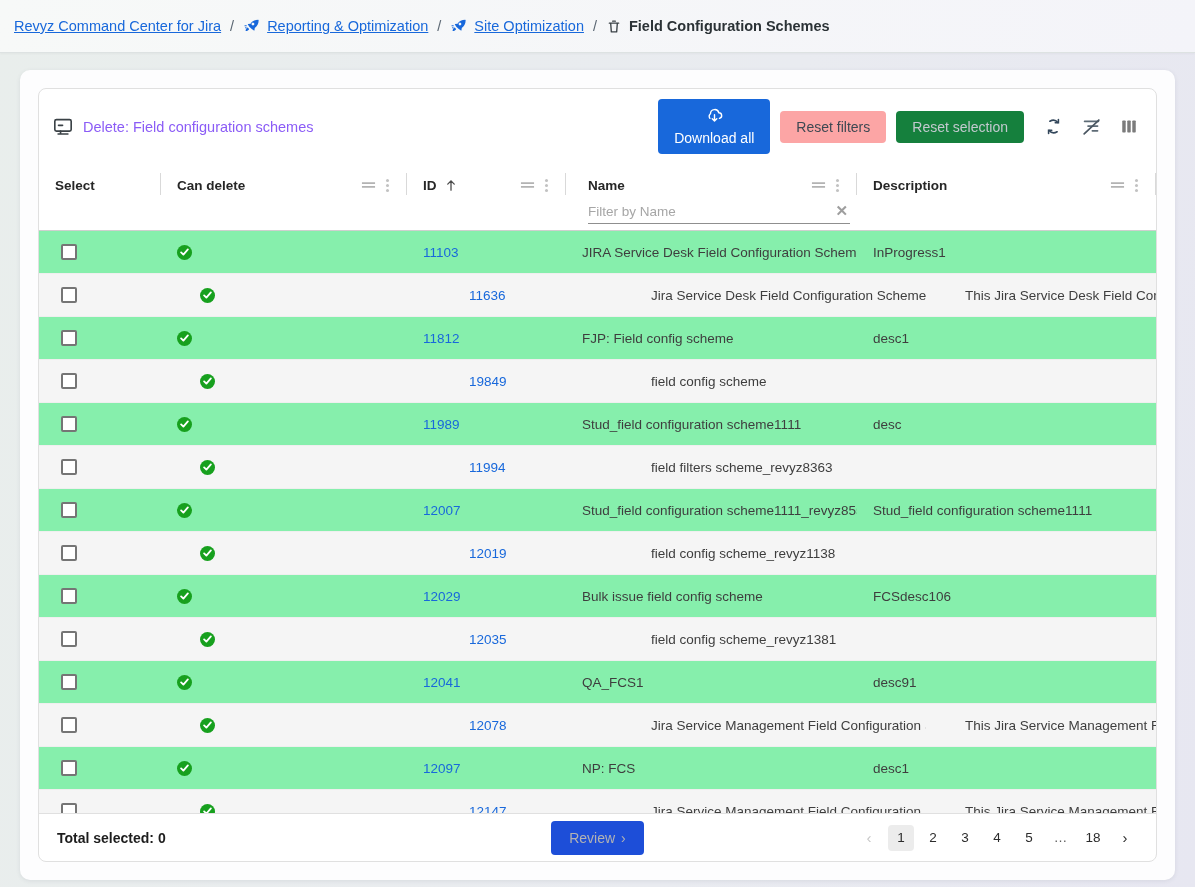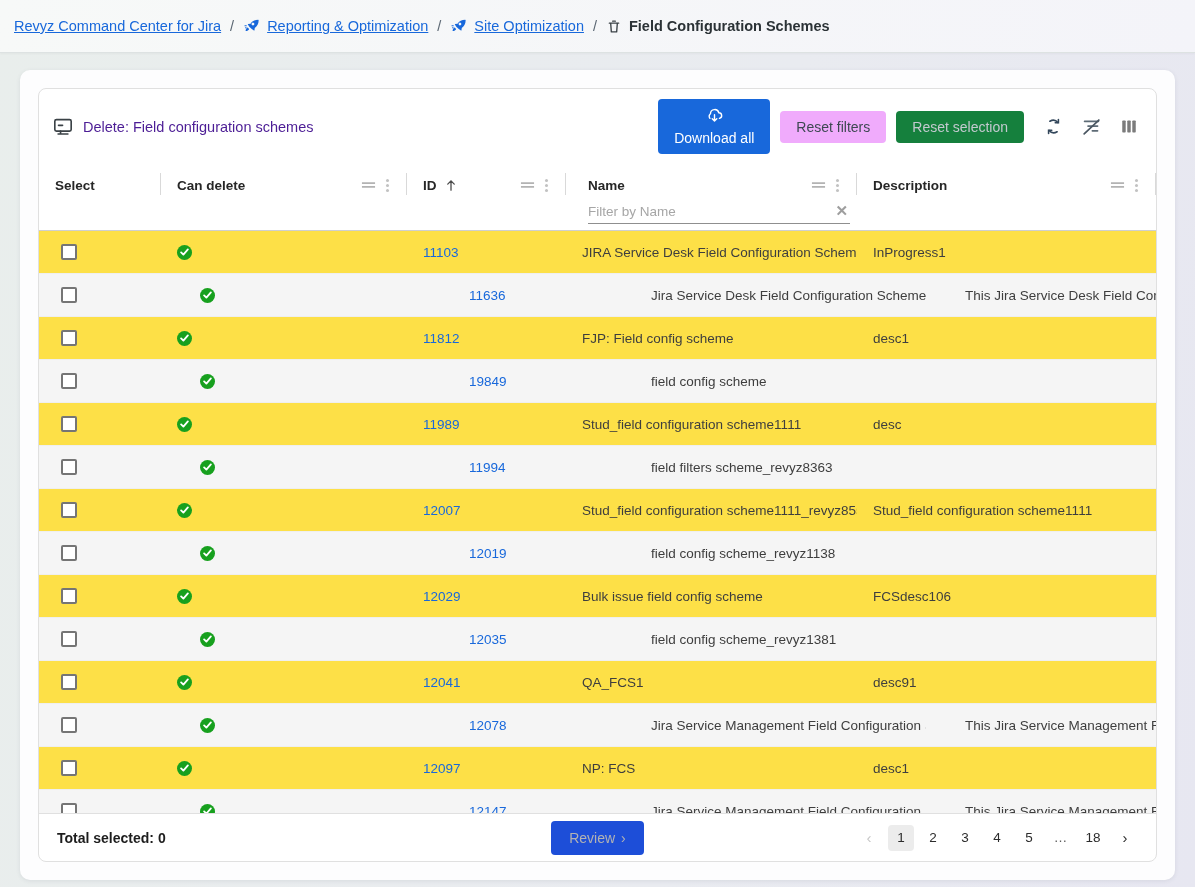--- a/index.html
+++ b/index.html
@@ -35,28 +35,28 @@
     position:relative; width:100%; height:100%;
     background:#ffffff; border:1px solid #e0e0e0; border-radius:8px;
     overflow:hidden;
     display:flex; flex-direction:column;
   }
   
   .toolbar {
     display:flex; align-items:center; justify-content:space-between;
     padding:10px 16px 10px 14px; min-height:55px;
   }
-  .toolbar-title { display:flex; align-items:center; gap:10px; font-size:14.5px; color:#4c1d95; }
+  .toolbar-title { display:flex; align-items:center; gap:10px; font-size:14.5px; color:#8b5cf6; }
   .toolbar-actions { display:flex; align-items:center; gap:10px; }
   .btn {
     font-family:inherit; font-size:14px; border:none; border-radius:4px;
     padding:9px 16px; cursor:pointer; line-height:1;
   }
   .btn-primary { background:#1868db; color:#fff; display:flex; align-items:center; gap:8px;flex-direction:column; }
-  .btn-light   { background:#f0abfc; color:#3d4852; }
+  .btn-light   { background:#fca5a5; color:#3d4852; }
   .btn-disabled{ background:#15803d; color:#c3c9cf; cursor:default; }
   .iconbtn { background:none; border:none; cursor:pointer; padding:2px; display:flex; align-items:center; }
   .toolbar-icons { display:flex; align-items:center; gap:14px; margin-left:8px; }
   
   .gridwrap { flex:1; display:flex; flex-direction:column; overflow:hidden; }
   .grid-row, .grid-head {
     display:grid;
     grid-template-columns:122px 246px 159px 291px minmax(0,1fr);
   }
   .grid-head {
@@ -82,21 +82,21 @@
     border-bottom:1px solid #8f8f8f; padding-bottom:3px; width:262px;
   }
   .filterbox input {
     border:none; outline:none; flex:1; font-family:inherit; font-size:13.5px;
     color:#444; background:transparent;
   }
   .filterbox input::placeholder { color:#a6a6a6; }
   .clear-x { color:#9e9e9e; font-size:15px; cursor:pointer; padding:0 2px; }
   
   .rows { flex:1; overflow:hidden; }
-  .grid-row { height:43px; border-bottom:1px solid #efefef; background:#fde047; }
+  .grid-row { height:43px; border-bottom:1px solid #efefef; background:#86efac; }
   .grid-row.alt { background:#f5f5f5;gap:23px; }
   .cell { display:flex; align-items:center; padding:0 10px 0 16px; font-size:13.5px; color:#3e3e3e;
           white-space:nowrap; overflow:hidden; }
   .cell-select { padding-left:22px; }
   .cell-id a { color:#1868db; text-decoration:none; cursor:pointer; }
   .checkbox {
     width:16px; height:16px; border:2px solid #757575; border-radius:2px; background:#fff; cursor:pointer;
   }
   .okbadge {
     width:15px; height:15px; border-radius:50%; background:#17a01e; color:#fff;

